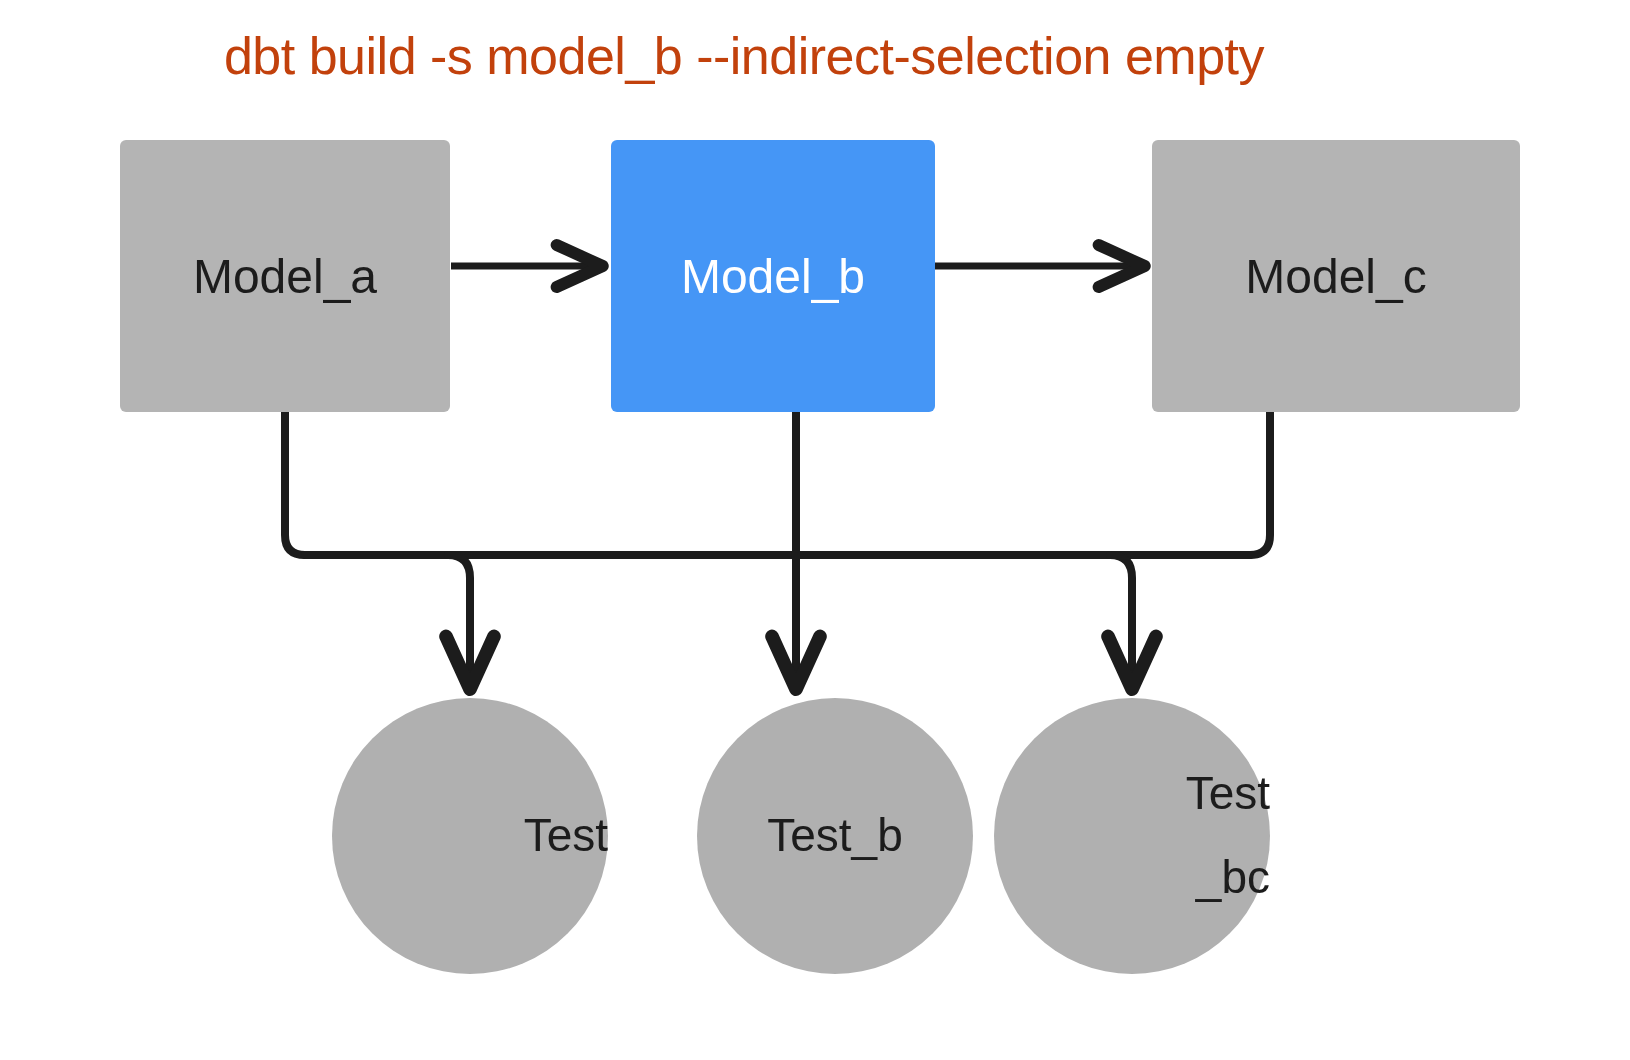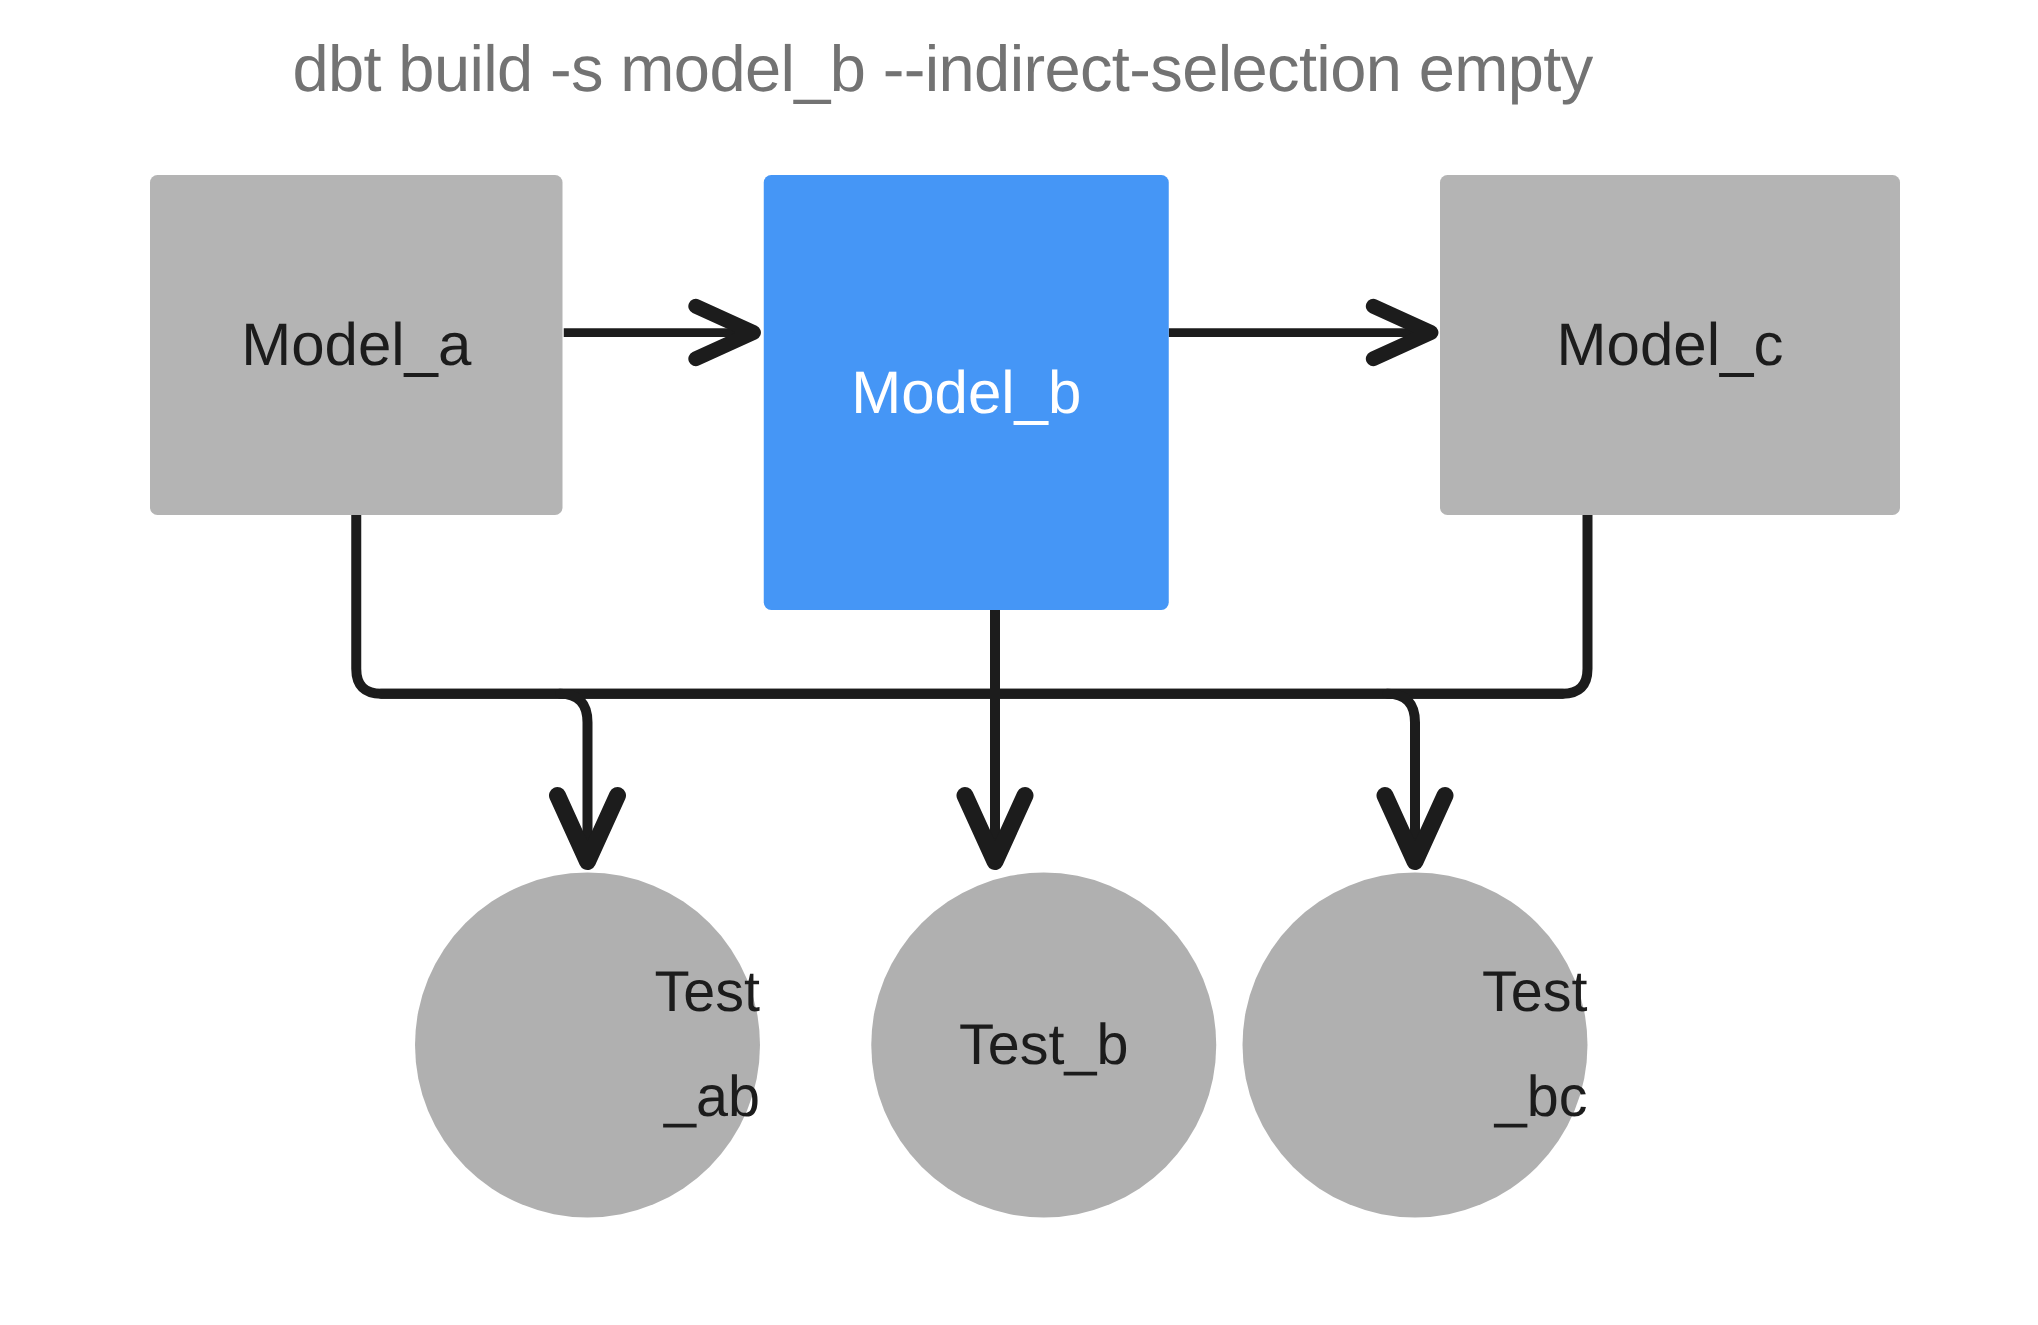--- a/index.html
+++ b/index.html
@@ -19,26 +19,26 @@
   }
   #diagram-svg {
     position: absolute;
     left: 0;
     top: 0;
     width: 1630px;
     height: 1060px;
   }
   .title-text {
     position: absolute;
-    left: 14px;
+    left: 4px;
     top: 26px;
     width: 1480px;
     text-align: center;
     font-size: 52px;
-    color: #737373;
+    color: #c2410c;
     font-family: "Liberation Sans", sans-serif;
     letter-spacing: -0.5px;
     white-space: nowrap;
   }
   .node-box {
     position: absolute;
     border-radius: 6px;
     display: flex;
     align-items: center;
     justify-content: center;
@@ -101,31 +101,30 @@
 
     <path d="M1110,555 Q1132,555 1132,578 L1132,686" fill="none" stroke="#1c1c1c" stroke-width="8" stroke-linecap="round" stroke-linejoin="round" marker-end="url(#arrowhead)"></path>
 
     <line x1="796" y1="412" x2="796" y2="686" stroke="#1c1c1c" stroke-width="8" stroke-linecap="round" marker-end="url(#arrowhead)"></line>
   </svg>
 
   <div class="node-box grey" style="left:120px; top:140px; width:330px; height:272px;">
     <span>Model_a</span>
   </div>
 
-  <div class="node-box blue" style="left:611px; top:140px; width:324px; height:348px;">
+  <div class="node-box blue" style="left:611px; top:140px; width:324px; height:272px;">
     <span>Model_b</span>
   </div>
 
   <div class="node-box grey" style="left:1152px; top:140px; width:368px; height:272px;">
     <span>Model_c</span>
   </div>
 
   <div class="node-circle two-line" style="left:332px; top:698px; width:276px; height:276px;">
     <span class="cl">Test</span>
-    <span class="cl">_ab</span>
   </div>
 
   <div class="node-circle" style="left:697px; top:698px; width:276px; height:276px;">
     <span class="cl">Test_b</span>
   </div>
 
   <div class="node-circle two-line" style="left:994px; top:698px; width:276px; height:276px;">
     <span class="cl">Test</span>
     <span class="cl">_bc</span>
   </div>

